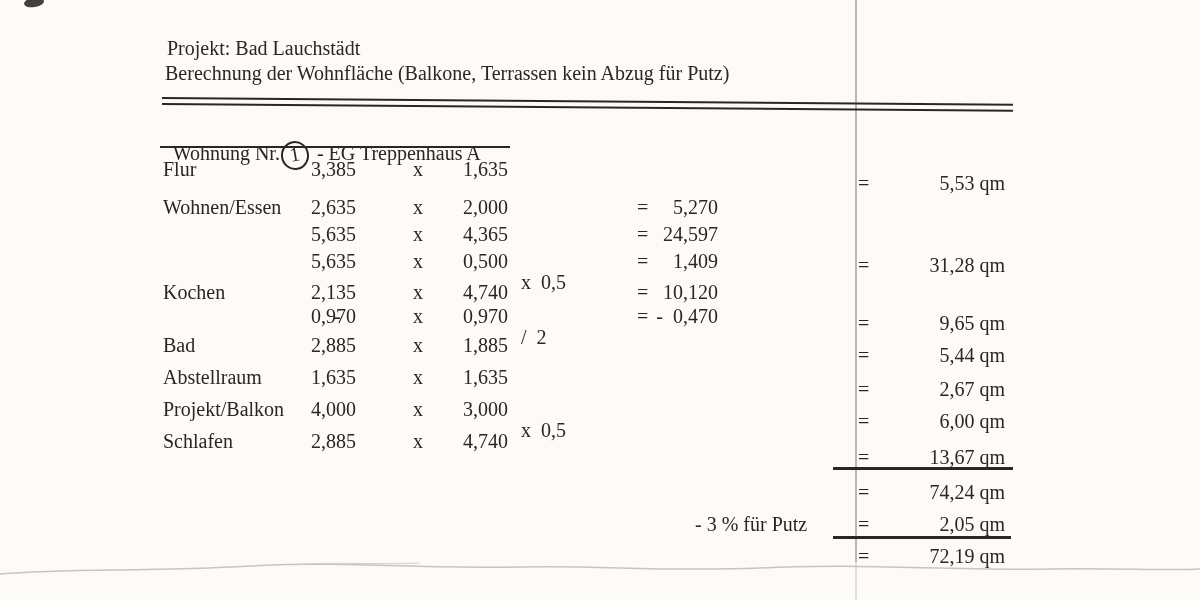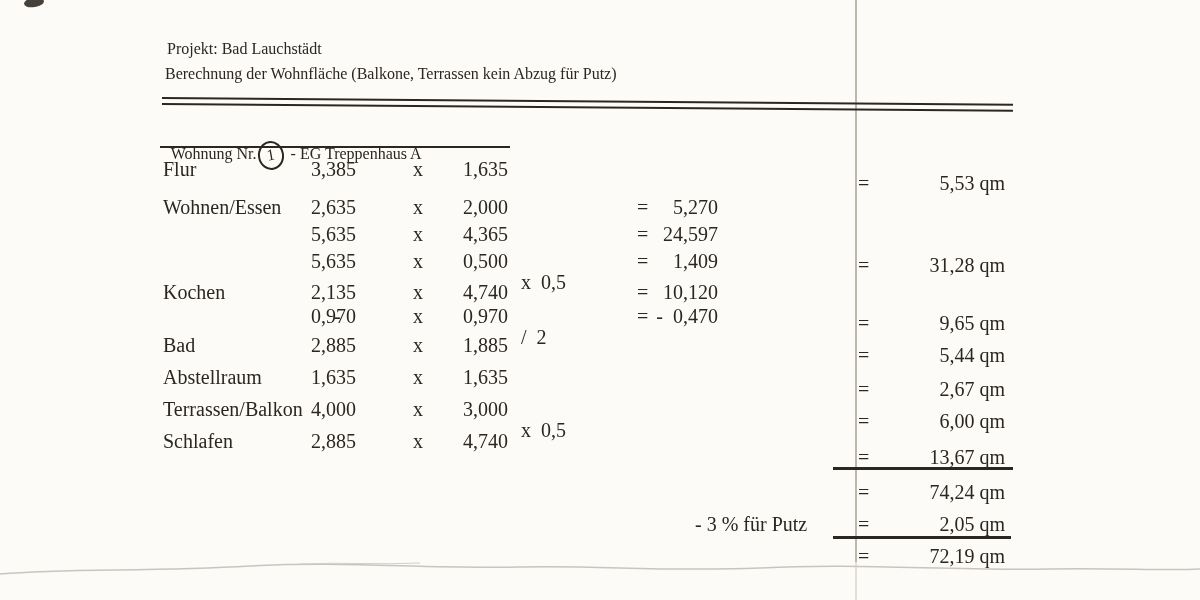--- a/index.html
+++ b/index.html
@@ -5,21 +5,21 @@
   * { margin:0; padding:0; box-sizing:border-box; }
   html,body { width:1200px; height:600px; }
   body {
     position:relative;
     background:#fcfbf8;
     font-family:"Liberation Serif","DejaVu Serif",serif;
     color:#2b2620;
     overflow:hidden;
   }
   .abs { position:absolute; }
-  .txt { font-size:16px; line-height:23px; white-space:pre; }
+  .txt { font-size:20px; line-height:23px; white-space:pre; }
 
   
   .line { position:absolute; left:0; width:1009px; height:26px; }
   .line span { position:absolute; top:0; font-size:20px; line-height:23px; white-space:pre; }
   .lbl  { left:163px; }
   .neg  { left:334px; }
   .d1   { left:311px; width:88px; }
   .tm   { left:413px; }
   .d2   { left:428px; width:80px; text-align:right; }
   .ex   { left:521px;margin-top:21px; }
@@ -140,21 +140,21 @@
   <span class="lbl">Abstellraum</span>
     <span class="neg"></span>
     <span class="d1">1,635</span>
     <span class="tm">x</span>
     <span class="d2">1,635</span>
     <span class="ex"></span>
     <span class="meq"></span>
     <span class="mres"></span>
 </div>
 <div class="line" style="top:398px">
-  <span class="lbl">Terrassen/Balkon</span>
+  <span class="lbl">Projekt/Balkon</span>
     <span class="neg"></span>
     <span class="d1">4,000</span>
     <span class="tm">x</span>
     <span class="d2">3,000</span>
     <span class="ex">x  0,5</span>
     <span class="meq"></span>
     <span class="mres"></span>
 </div>
 <div class="line" style="top:430px">
   <span class="lbl">Schlafen</span>

